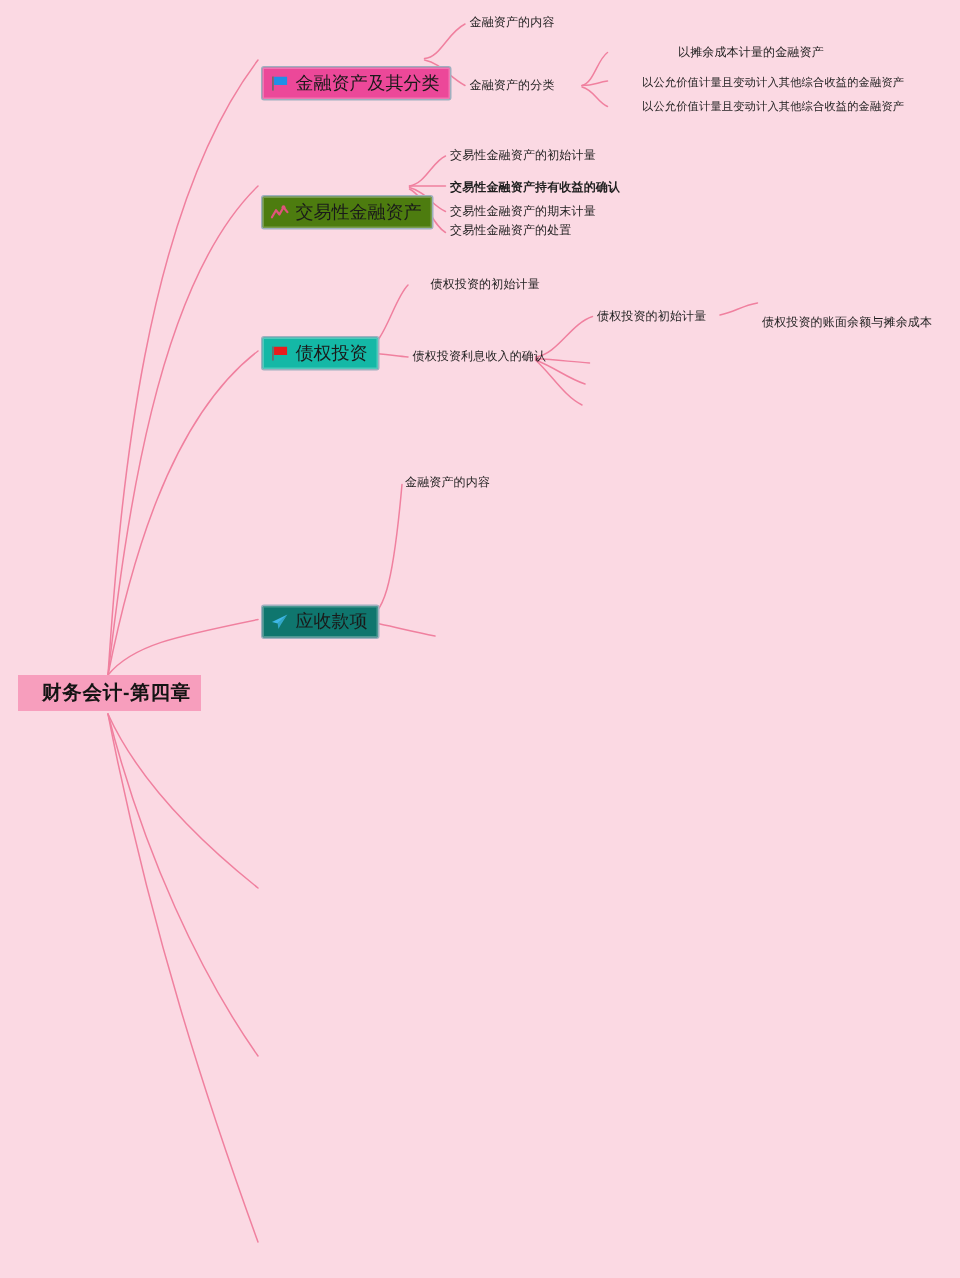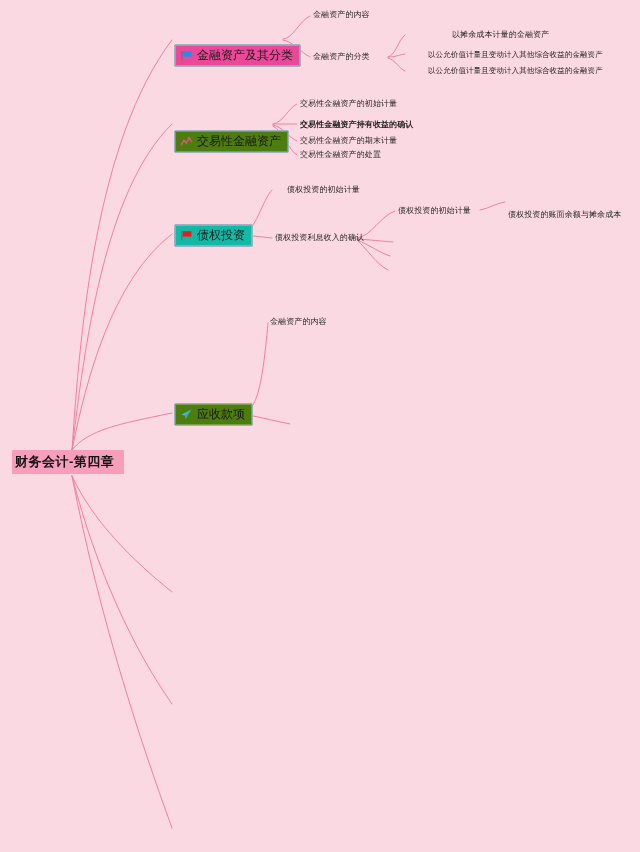--- a/index.html
+++ b/index.html
@@ -33,21 +33,21 @@
     box-sizing: border-box;
     white-space: nowrap;
   }
   
   .root-node {
     background: #f79ebd;
     color: #141414;
     font-weight: bold;
     font-size: 13px;
     letter-spacing: 0.5px;
-    padding: 4px 7px 5px 3px;
+    padding: 4px 7px 5px 16px;
     line-height: 15px;
   }
   
   .topic-node {
     background: #d4dde6;
     border: 1px solid #9fb0bf;
     border-radius: 2px;
     color: #1a1a1a;
     font-size: 12px;
     line-height: 14px;
@@ -136,21 +136,21 @@
       </div>
       <div class="node topic-node" style="left: 174px; top: 224px; background: #14b8a6; border-color: rgb(159, 176, 191);">
         <span class="node-icon">
           <svg viewBox="0 0 13 13" width="13" height="13">
             <rect x="1.4" y="2" width="1.1" height="9.4" fill="#6a6a6a"></rect>
             <path d="M2.7 2.2 L11.4 2.2 L11.4 7.6 L2.7 7.6 Z" fill="#e81c1c"></path>
           </svg>
         </span>
         <span class="topic-label">债权投资</span>
       </div>
-      <div class="node topic-node" style="left: 174px; top: 403px; background: #4d7c0f; border-color: rgb(159, 176, 191);">
+      <div class="node topic-node" style="left: 174px; top: 403px; background: #0f766e; border-color: rgb(159, 176, 191);">
         <span class="node-icon">
           <svg viewBox="0 0 13 13" width="13" height="13">
             <path d="M11.6 1.6 L1.3 6.6 L5.1 7.7 L11.6 1.6 Z" fill="#3fb8e8"></path>
             <path d="M11.6 1.6 L5.1 7.7 L5.6 11.3 L7.2 8.5 Z" fill="#3fb8e8" opacity="0.75"></path>
           </svg>
         </span>
         <span class="topic-label">应收款项</span>
       </div>
     </div>
 

